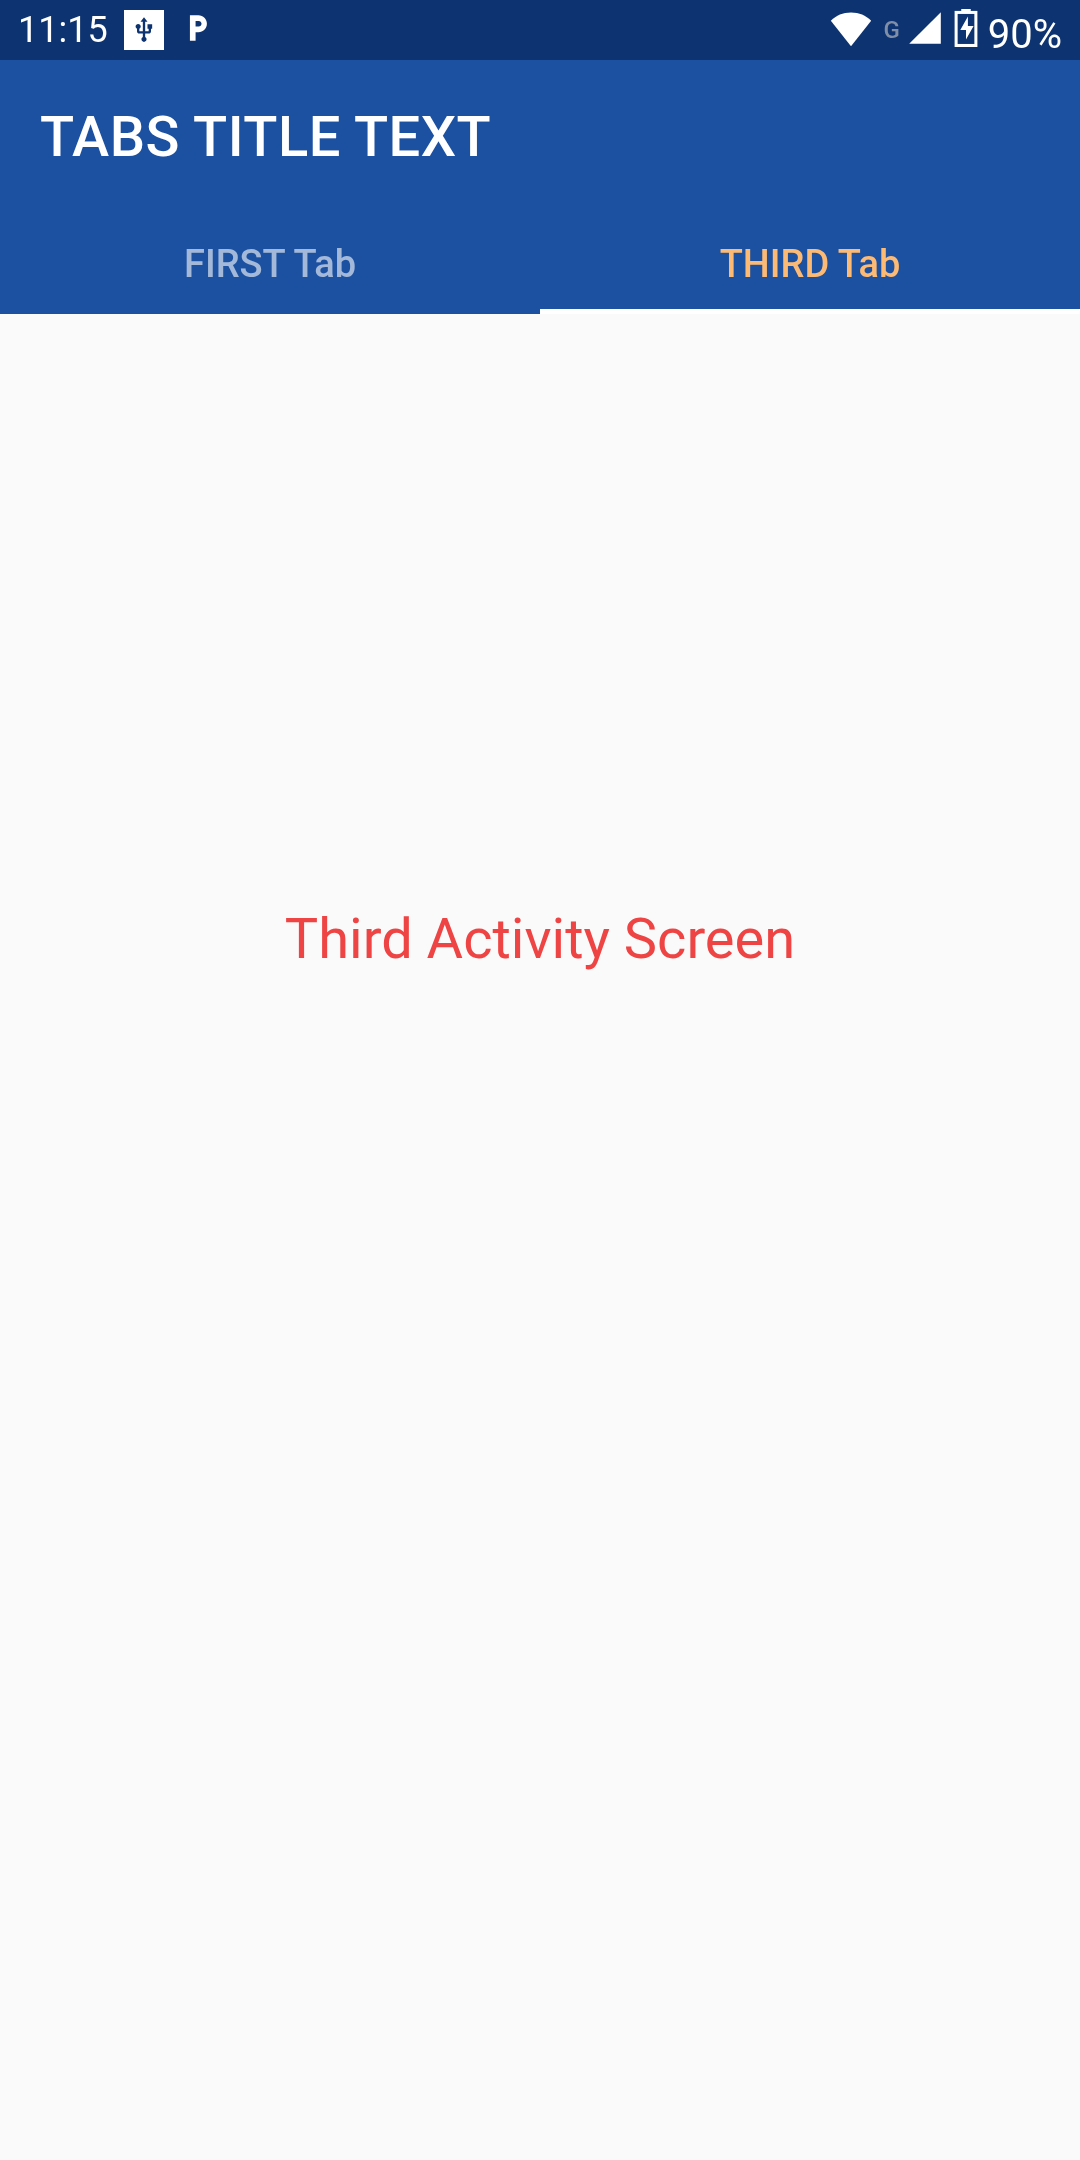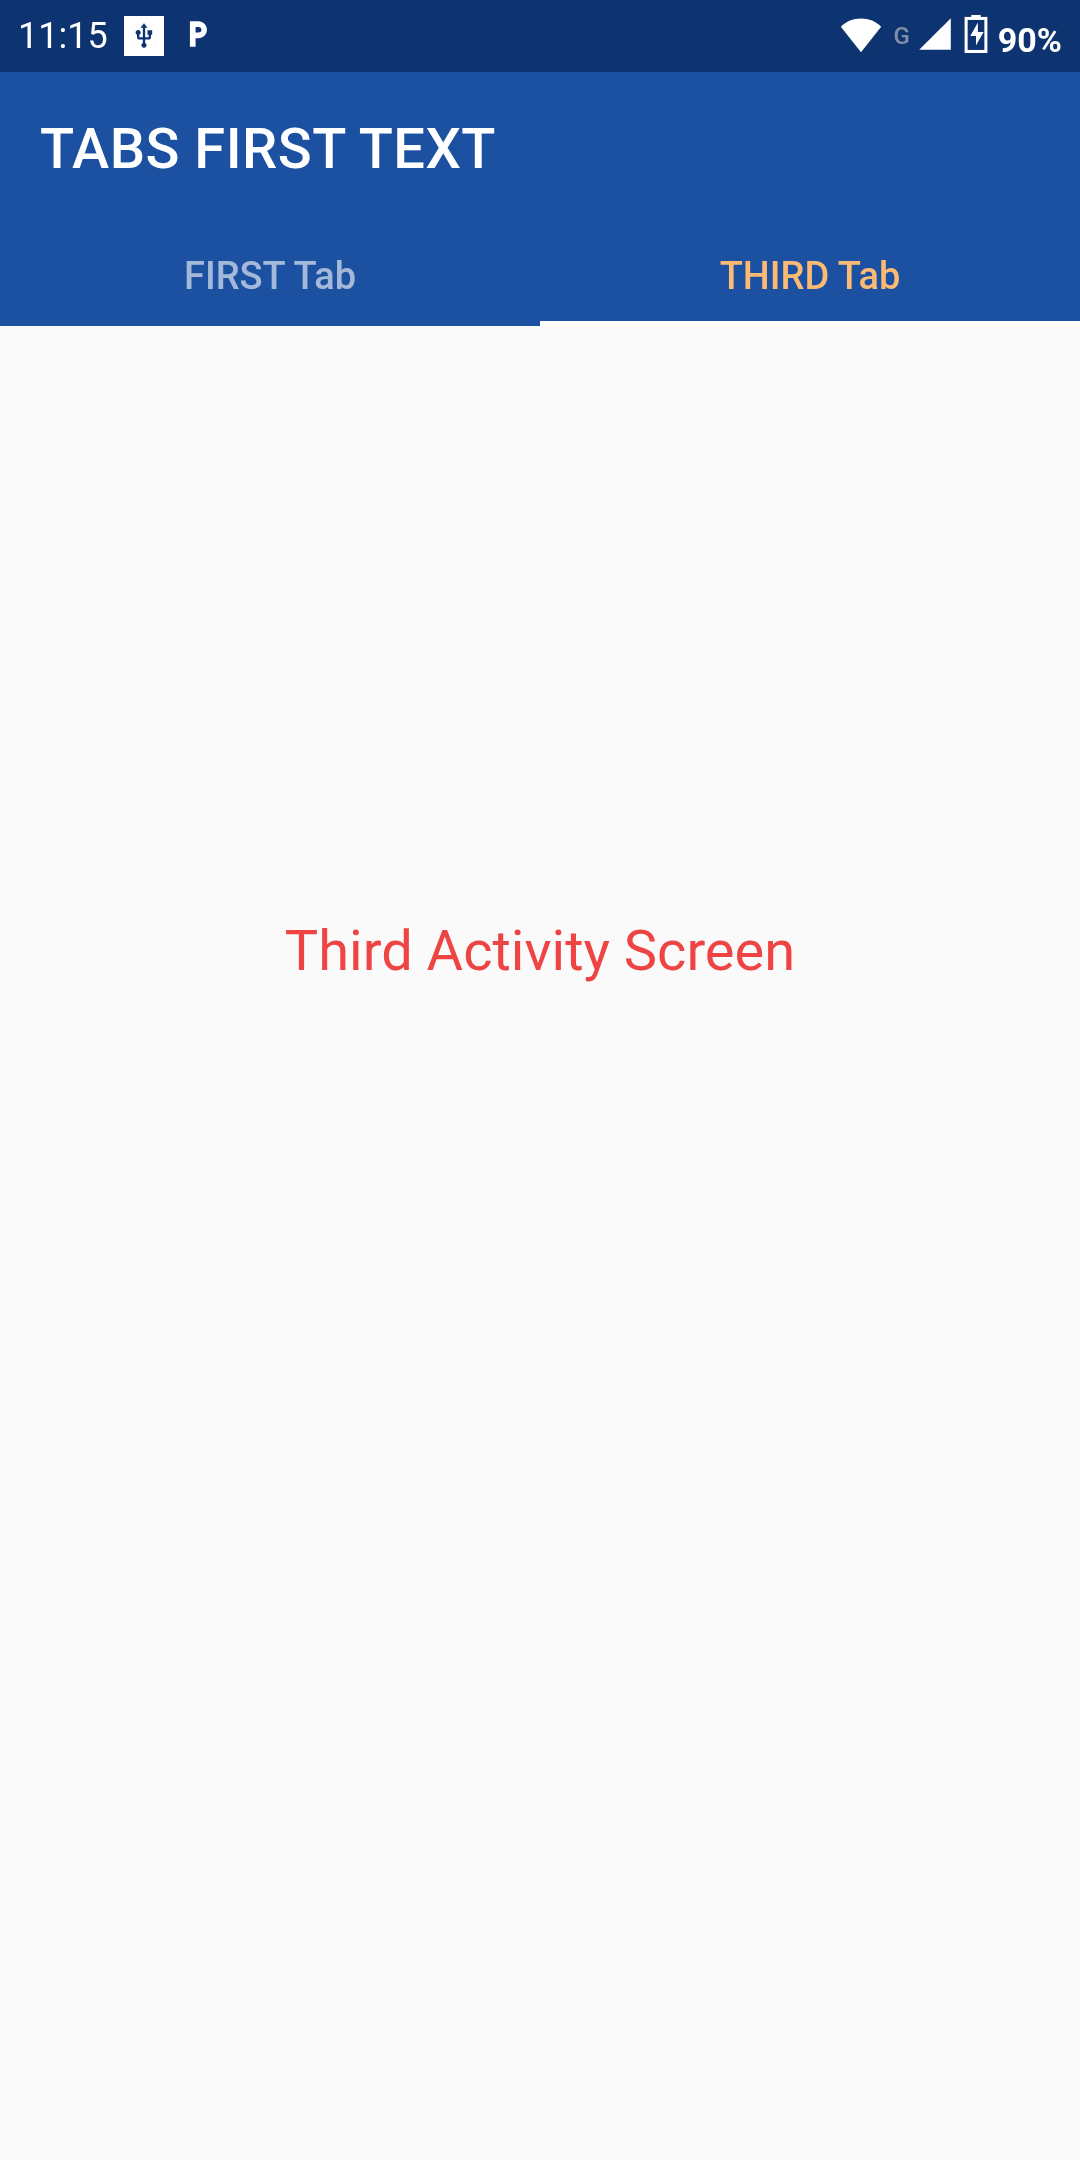--- a/index.html
+++ b/index.html
@@ -8,21 +8,21 @@
       box-sizing: border-box;
     }
     body {
       width: 1080px;
       height: 2160px;
       font-family: Roboto, Arial, sans-serif;
       background: #fafafa;
       overflow: hidden;
     }
     .status-bar {
-      height: 72px;
+      height: 60px;
       background: #0d3370;
       display: flex;
       align-items: center;
       justify-content: space-between;
       padding: 0 18px;
       color: #ffffff;
     }
     .status-left {
       display: flex;
       align-items: center;
@@ -39,22 +39,22 @@
     }
     .usb-box {
       width: 40px;
       height: 40px;
       background: #ffffff;
       display: flex;
       align-items: center;
       justify-content: center;
     }
     .battery-text {
-      font-size: 34px;
-      font-weight: 700;
+      font-size: 40px;
+      font-weight: 400;
       margin-top: 8px;
     }
     .g-text {
       font-size: 24px;
       color: #808fa8;
       font-weight: 500;
       margin-right: -4px;
     }
     .app-bar {
       background: #1c51a2;
@@ -153,21 +153,21 @@
         <rect x="0.8" y="1.8" width="10.4" height="17.4" stroke="#ffffff" stroke-width="1.6"></rect>
         <rect x="3.5" y="0" width="5" height="2" fill="#ffffff"></rect>
         <path d="M7 4L3 11h3v5l4-7H7V4z" fill="#ffffff"></path>
       </svg>
     </span>
     <span class="battery-text">90%</span>
   </div>
 </div>
 
 <div class="app-bar">
-  <span class="app-title">TABS FIRST TEXT</span>
+  <span class="app-title">TABS TITLE TEXT</span>
 </div>
 
 <div class="tab-bar">
   <div class="tab">
     <span>FIRST Tab</span>
   </div>
   <div class="tab active">
     <span>THIRD Tab</span>
   </div>
 </div>

